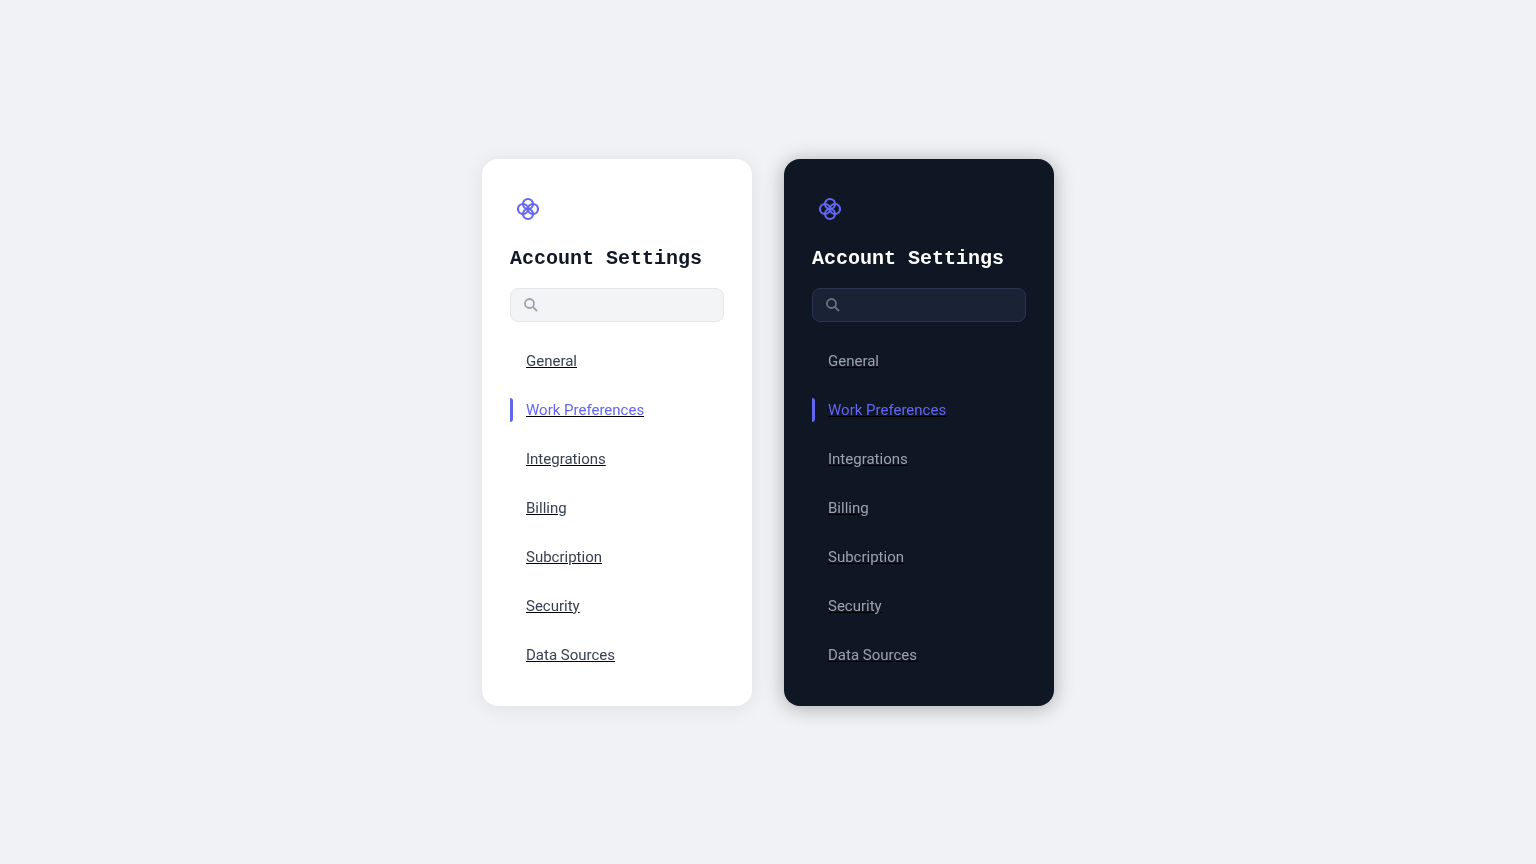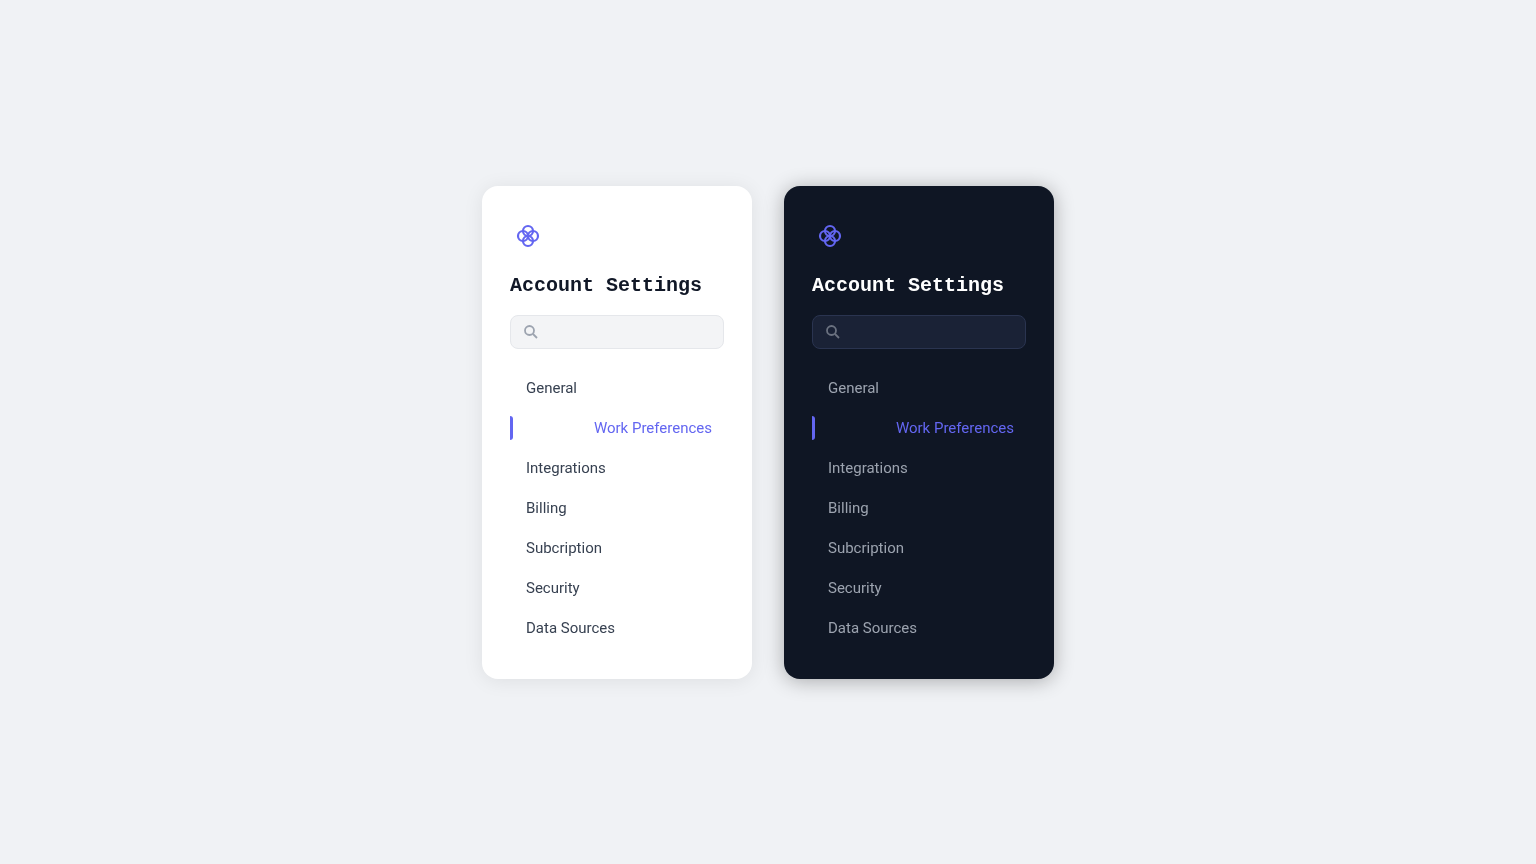--- a/index.html
+++ b/index.html
@@ -109,21 +109,22 @@
     }
 
     .panel-dark .search-input-field {
       color: #9ca3af;
     }
 
     .nav-list {
       list-style: none;
       display: flex;
       flex-direction: column;
-      gap: 2px;
+      gap: 11px;
+      text-decoration: underline;
     }
 
     .nav-item {
       position: relative;
       padding: 10px 12px 10px 16px;
       border-radius: 6px;
       font-size: 15px;
       cursor: pointer;
       transition: background 0.15s;
     }
@@ -131,21 +132,20 @@
     .panel-light .nav-item {
       color: #374151;
     }
 
     .panel-dark .nav-item {
       color: #9ca3af;
     }
 
     .nav-item.active {
       color: #6366f1;
-      text-align: right;
     }
 
     .nav-item.active::before {
       content: '';
       position: absolute;
       left: 0;
       top: 50%;
       transform: translateY(-50%);
       width: 3px;
       height: 24px;

